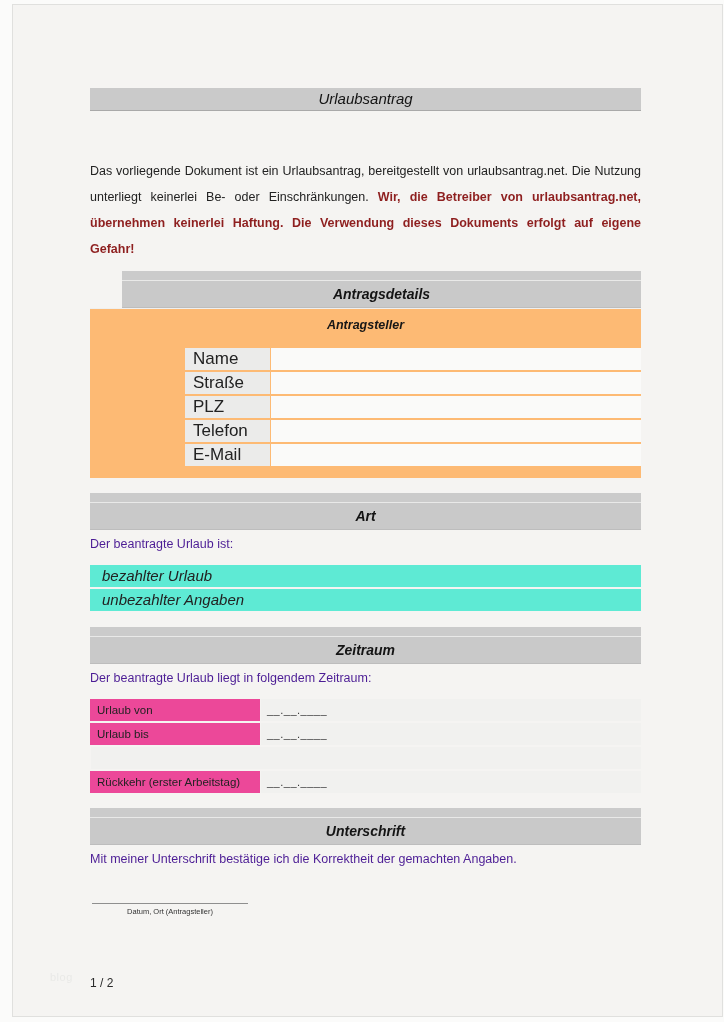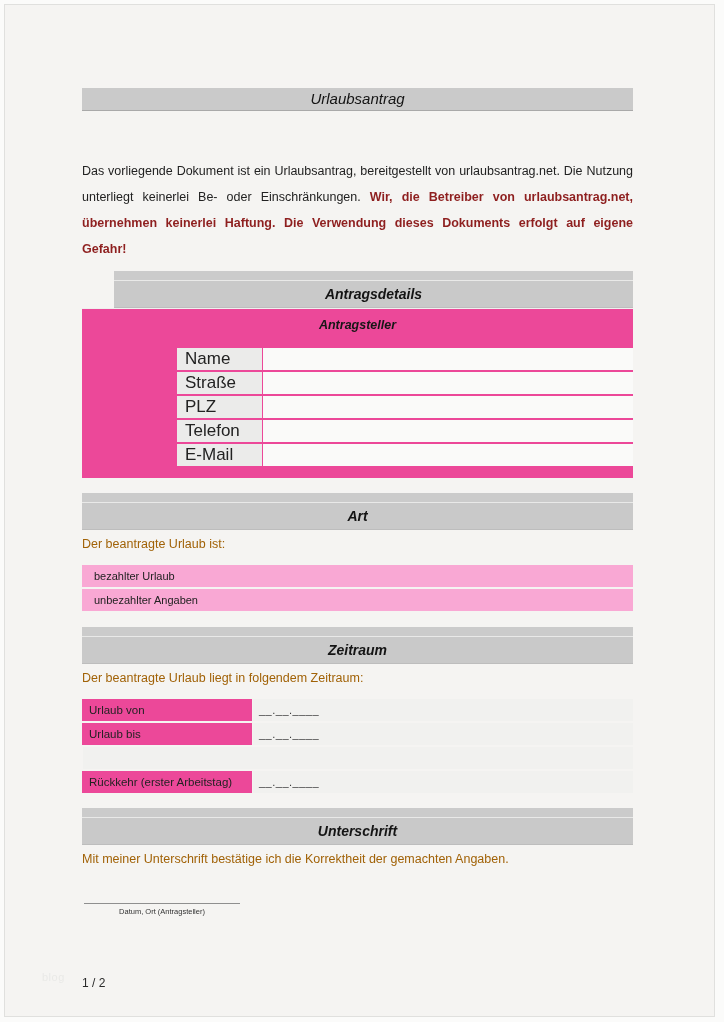--- a/index.html
+++ b/index.html
@@ -6,21 +6,21 @@
   html, body { width: 724px; height: 1022px; }
   body {
     background: #fbfbfa;
     font-family: "Liberation Sans", "DejaVu Sans", sans-serif;
     color: #1c1c1c;
     position: relative;
     overflow: hidden;
   }
   .page-frame {
     position: absolute;
-    left: 4px; top: 4px;
+    left: 12px; top: 4px;
     width: 711px; height: 1013px;
     background: #f5f4f2;
     border: 1px solid #e0e0de;
   }
   .content {
     position: relative;
     margin-left: 77px;
     width: 551px;
   }
   
@@ -61,21 +61,21 @@
     border-bottom: 1px solid #bdbdbd;
     text-align: center;
     font-weight: bold;
     font-style: italic;
     font-size: 14px;
     color: #141414;
   }
   .bar.first { margin-top: 9px; margin-left: 32px; }
   
   .sub-block {
-    background: #ec4899;
+    background: #fdba74;
     border-top: 1px solid #efefee;
     padding-bottom: 12px;
   }
   .sub-heading {
     padding-top: 9px;
     height: 27px;
     text-align: center;
     font-weight: bold;
     font-style: italic;
     font-size: 12.5px;
@@ -101,32 +101,33 @@
     margin-left: 1px;
     padding-left: 8px;
     font-size: 11px;
     color: #3a3a3a;
   }
   
   .section-text {
     margin-top: 5px;
     font-size: 12.5px;
     line-height: 19px;
-    color: #a16207;
+    color: #4c1d95;
   }
   
   .options { margin-top: 11px; }
   .option-row {
     height: 22px;
     line-height: 22px;
-    background: #f9a8d4;
+    background: #5eead4;
     margin-bottom: 2px;
     padding-left: 12px;
-    font-size: 11px;
-    color: #222;
+    font-size: 15px;
+    color: #222;
+    font-style: italic;
   }
   
   .z-table { margin-top: 11px; }
   .zrow { display: flex; margin-bottom: 2px; }
   .zlabel {
     width: 170px;
     height: 22px;
     line-height: 22px;
     background: #ec4899;
     padding-left: 7px;

